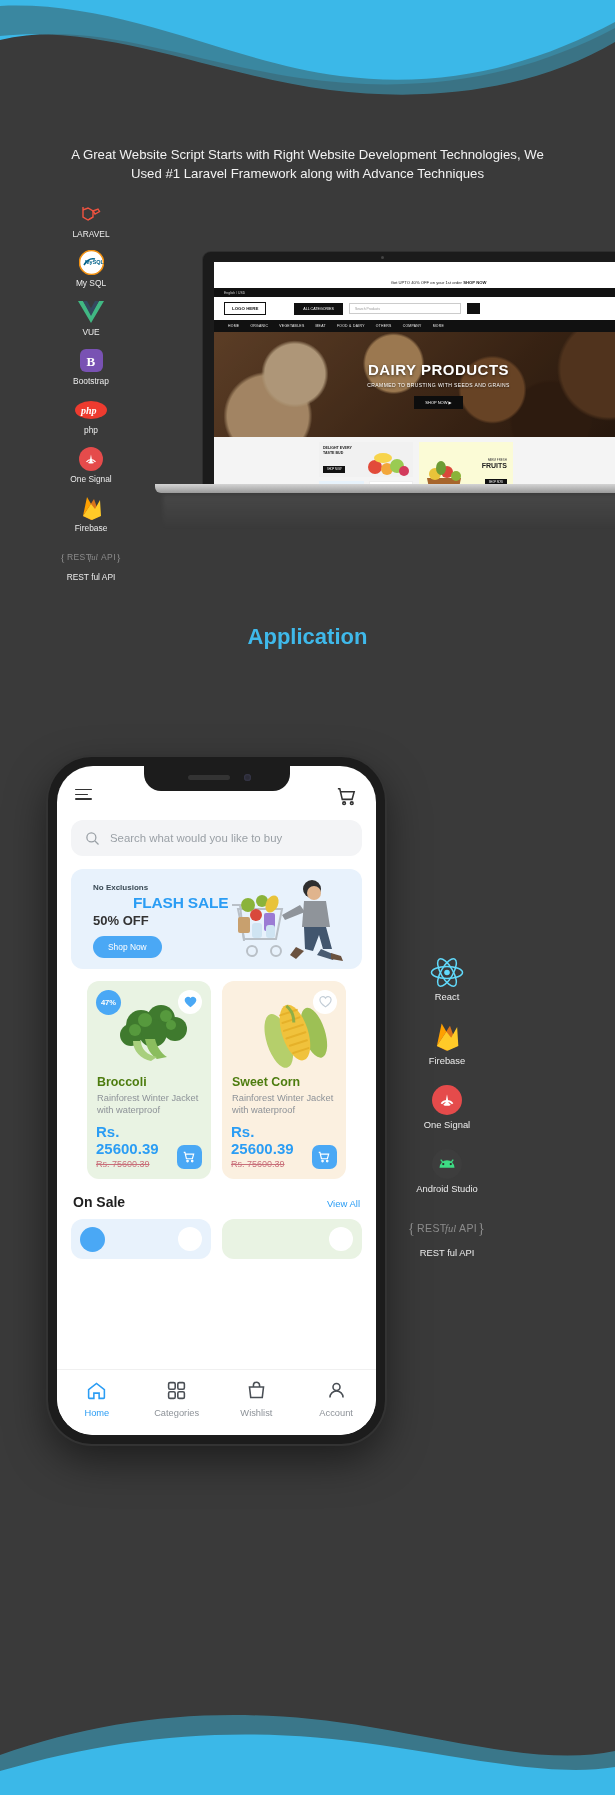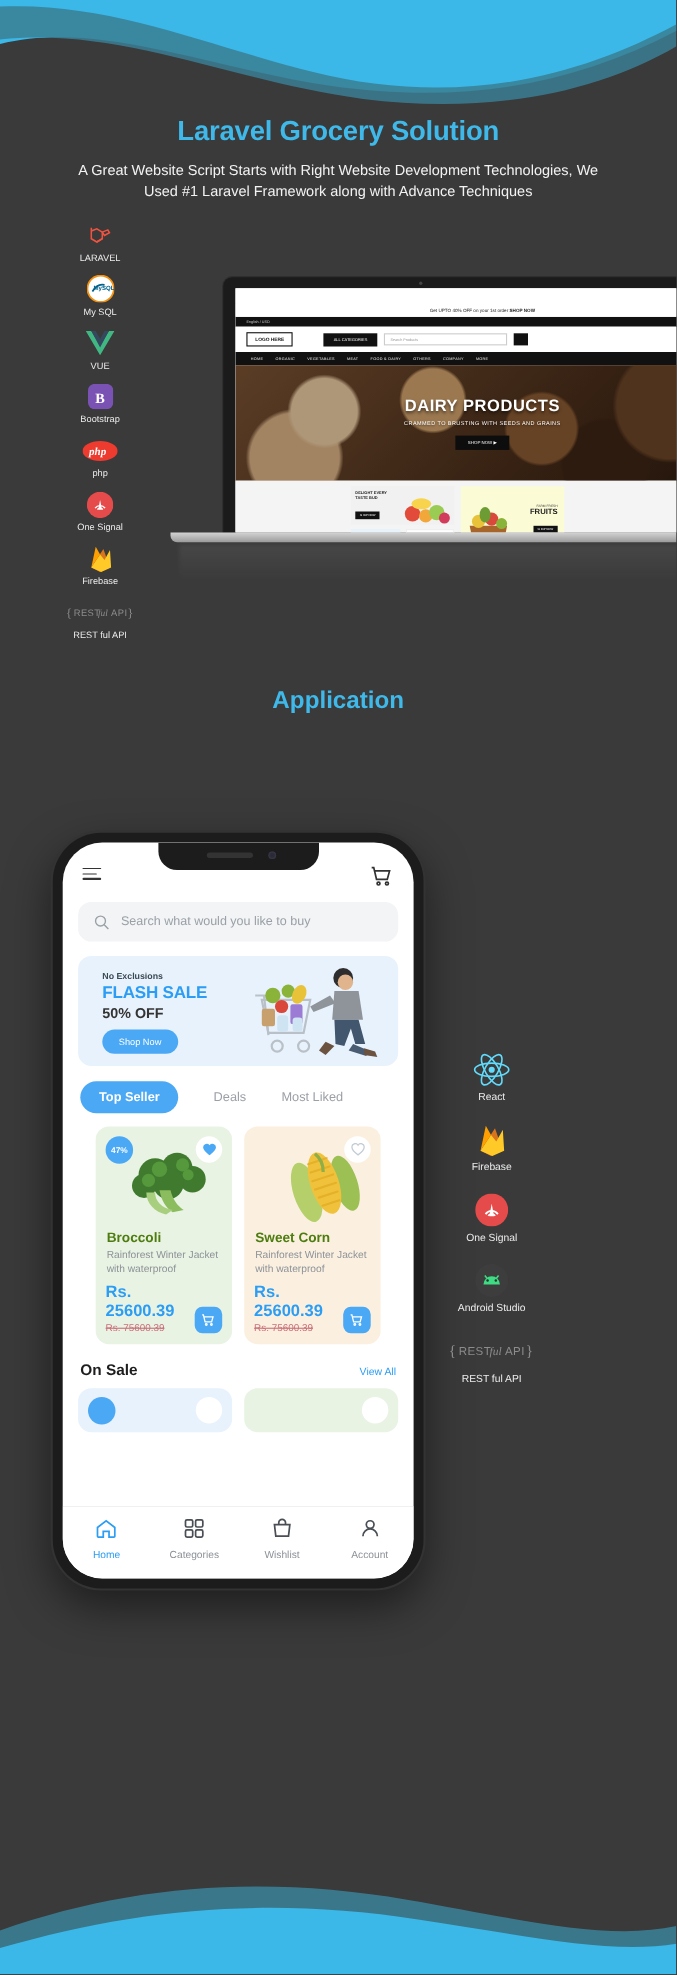--- a/index.html
+++ b/index.html
@@ -107,21 +107,21 @@
   .burger span:nth-child(3) { width: 17px; }
 
   .ph-search { margin: 8px 14px 0; height: 36px; background: #f3f4f6; border-radius: 12px;
     display: flex; align-items: center; padding: 0 14px; gap: 10px; }
   .ph-search .ph-ph { color: #9aa0a6; font-size: 11.4px; }
 
   .ph-banner { margin: 13px 14px 0; height: 100px; background: #e8f2fc; border-radius: 12px;
     position: relative; overflow: hidden; }
   .bn-tx { position: absolute; left: 22px; top: 14px; }
   .bn-1 { font-size: 8px; color: #3a4a55; font-weight: bold; }
-  .bn-2 { font-size: 15.5px; color: #2b9df4; font-weight: bold; margin-top: 2px; letter-spacing: -.2px; }
+  .bn-2 { font-size: 15.5px; color: #2b9df4; font-weight: bold; margin-top: 2px; letter-spacing: -.2px; margin-left: 40px; }
   .bn-3 { font-size: 13px; color: #333; font-weight: bold; margin-top: 1px; }
   .bn-btn { margin-top: 8px; background: #4aa8f5; color: #fff; font-size: 8.4px; padding: 6px 15px;
     border-radius: 11px; display: inline-block; }
   .bn-art { position: absolute; right: 4px; bottom: 2px; width: 150px; height: 96px; }
 
   .ph-tabs { display: flex; align-items: center; padding: 14px 16px 0; gap: 32px; }
   .tb { font-size: 11.6px; color: #9b9fa6; }
   .tb.on { background: #4aa8f5; color: #fff; padding: 8px 17px; border-radius: 16px; font-weight: bold; }
 
   .ph-cards { display: flex; gap: 11px; padding: 12px 30px 0; }
@@ -164,21 +164,20 @@
 </head>
 <body>
 
 <div class="page">
 
   <svg class="wave-top" viewBox="0 0 615 120" preserveAspectRatio="none">
     <path d="M0,0 L615,0 L615,28 C520,78 420,95 300,78 C190,62 90,18 0,40 Z" fill="#3bb8e8"></path>
     <path d="M0,6 C120,0 230,62 340,76 C450,90 540,62 615,22 L615,42 C540,86 440,104 330,90 C210,74 110,24 0,36 Z" fill="#3b7e93" opacity=".85"></path>
   </svg>
 
-  <div class="s1-title">Laravel Grocery Solution</div>
   <div class="s1-sub">A Great Website Script Starts with Right Website Development Technologies, We Used #1 Laravel Framework along with Advance Techniques</div>
 
   <div class="techlist">
 
     <div class="tech-item">
       <div class="tech-ic">
         <svg width="24" height="24" viewBox="0 0 24 24">
             <g fill="none" stroke="#f05340" stroke-width="1.4">
               <path d="M4 5v10l5 3 5-3V9l-5-3-5 2z"></path>
               <path d="M14 9l5-2 1.5 2.5L16 12l-2-3z"></path>
@@ -427,25 +426,20 @@
             <path d="M96 30h22l4 26H94z" fill="#8f949a"></path>
             <path d="M92 34l-18 10 3 5 20-8z" fill="#8f949a"></path>
             <path d="M96 56h22l6 22h-9l-4-14-6 16-8-2z" fill="#42566e"></path>
             <path d="M113 78l14 6-2 5-16-5z" fill="#4a5c72"></path>
             <path d="M123 82l10 3 2 5-12-2z" fill="#6b5340"></path>
             <path d="M88 76l-6 8 6 4 8-8z" fill="#6b5340"></path>
           </g>
         </svg>
       </div>
 
-      <div class="ph-tabs">
-        <div class="tb on">Top Seller</div>
-        <div class="tb">Deals</div>
-        <div class="tb">Most Liked</div>
-      </div>
 
       <div class="ph-cards">
 
         <div class="pc pc-1">
           <div class="pc-img">
             <div class="pc-badge">47%</div>
             <div class="pc-heart">
               <svg width="13" height="12" viewBox="0 0 20 18" fill="#4aa8f5">
                   <path d="M10 17S1 11 1 6a5 5 0 019-3 5 5 0 019 3c0 5-9 11-9 11z"></path>
                 </svg>

